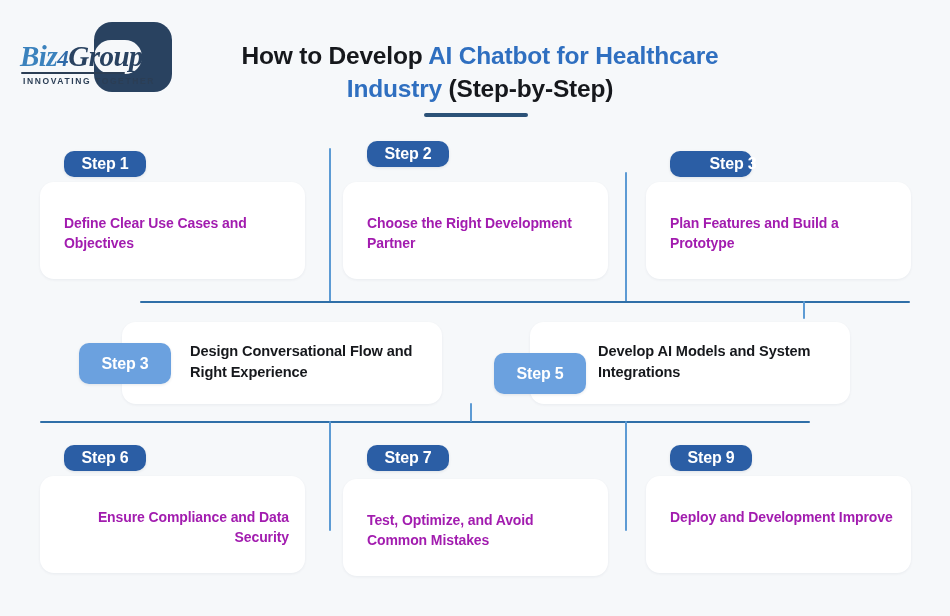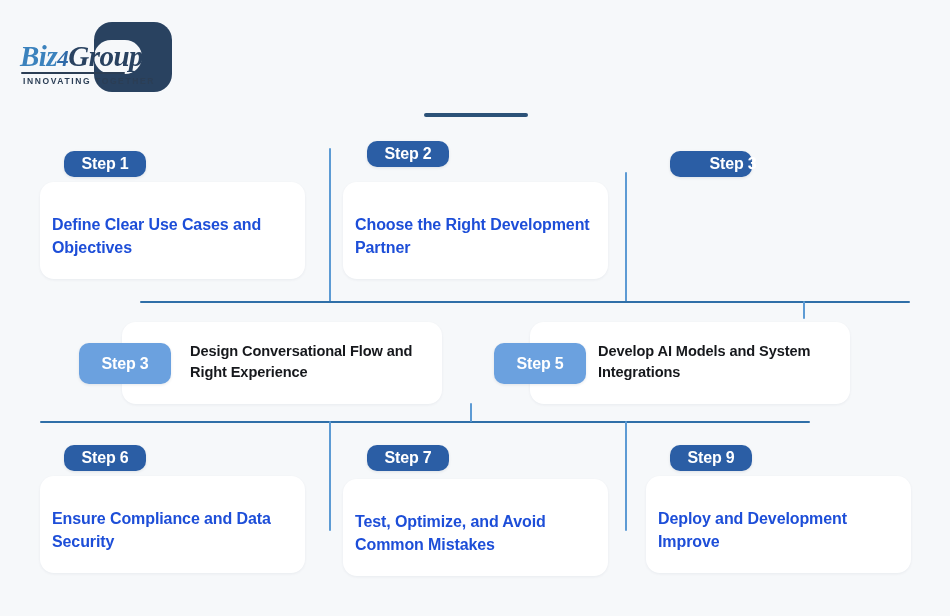--- a/index.html
+++ b/index.html
@@ -58,22 +58,22 @@
   .hline { position:absolute; height:2px; background:#2f6fa8; }
   .vline { position:absolute; width:2px; background:#5d9bd4; }
 
   
   .card {
     position:absolute; width:265px; height:97px;
     background:#ffffff; border-radius:14px;
     box-shadow:0 1px 3px rgba(20,40,70,0.06);
   }
   .card-text {
-    position:absolute; left:12px; top:32px; right:16px;
-    font-size:16px; font-weight:700; color:#1d4ed8;
+    position:absolute; left:24px; top:32px; right:16px;
+    font-size:14px; font-weight:700; color:#a21caf;
     line-height:1.42; letter-spacing:-0.1px;
   }
   .badge {
     position:absolute; border-radius:10px;
     color:#ffffff; font-size:16px; font-weight:700;
     letter-spacing:-0.2px;
     display:flex; align-items:center; justify-content:center;
     white-space:nowrap;
   }
   .badge-top {
@@ -104,20 +104,22 @@
 
   <div class="logo">
     <div class="logo-mark">
       <div class="logo-mark-notch"></div>
     </div>
     <div class="logo-word"><span class="lw-biz">Biz</span><span class="lw-4">4</span><span class="lw-group">Group</span></div>
     <div class="logo-rule"></div>
     <div class="logo-tag">INNOVATING TOGETHER</div>
   </div>
 
+  <div class="headline"><span>How to Develop </span><span class="hl-accent">AI Chatbot for</span>
+    <span class="hl-accent">Healthcare Industry</span><span> (Step-by-Step)</span></div>
   <div class="headline-rule"></div>
 
   <div class="vline" style="left:329px; top:148px; height:154px;"></div>
   <div class="vline" style="left:625px; top:172px; height:130px;"></div>
   <div class="hline" style="left:140px; top:301px; width:770px;"></div>
 
   <div class="vline" style="left:803px; top:301px; height:18px;"></div>
 
   <div class="hline" style="left:40px; top:421px; width:770px;"></div>
   <div class="vline" style="left:470px; top:403px; height:19px;"></div>
@@ -132,39 +134,42 @@
     <span>Step 1</span>
   </div>
 
   <div class="card" style="left:343px; top:182px;">
     <div class="card-text">Choose the Right Development Partner</div>
   </div>
   <div class="badge badge-top" style="left:367px; top:141px;">
     <span>Step 2</span>
   </div>
 
+  <div class="card" style="left:646px; top:182px;">
+    <div class="card-text">Plan Features and Build a Prototype</div>
+  </div>
   <div class="badge badge-top" style="left:670px; top:151px;padding-left:44px;">
     <span>Step 3</span>
   </div>
 
   <div class="card-wide" style="left:122px; top:322px;">
     <div class="card-wide-text">Design Conversational Flow and Right Experience</div>
   </div>
   <div class="badge badge-side" style="left:79px; top:343px;">
     <span>Step 3</span>
   </div>
 
   <div class="card-wide" style="left:530px; top:322px;">
     <div class="card-wide-text">Develop AI Models and System Integrations</div>
   </div>
-  <div class="badge badge-side" style="left:494px; top:343px;">
+  <div class="badge badge-side" style="left:494px; top:353px;">
     <span>Step 5</span>
   </div>
 
-  <div class="card" style="left:40px; top:476px;">
+  <div class="card" style="left:40px; top:476px;text-align:right;">
     <div class="card-text">Ensure Compliance and Data Security</div>
   </div>
   <div class="badge badge-top" style="left:64px; top:445px;">
     <span>Step 6</span>
   </div>
 
   <div class="card" style="left:343px; top:479px;">
     <div class="card-text">Test, Optimize, and Avoid Common Mistakes</div>
   </div>
   <div class="badge badge-top" style="left:367px; top:445px;">

